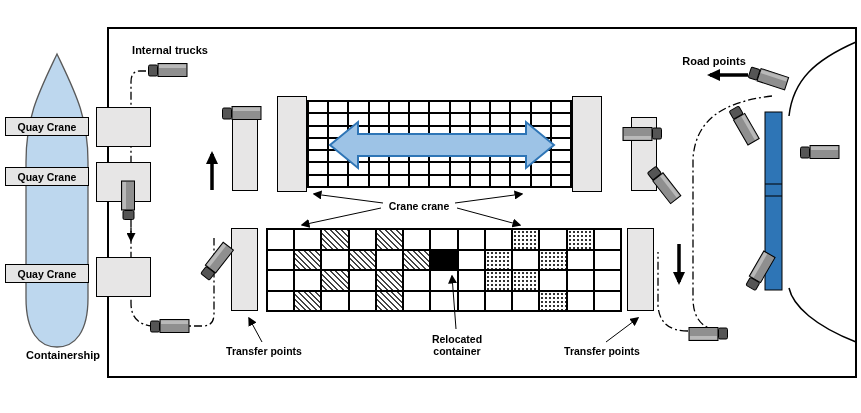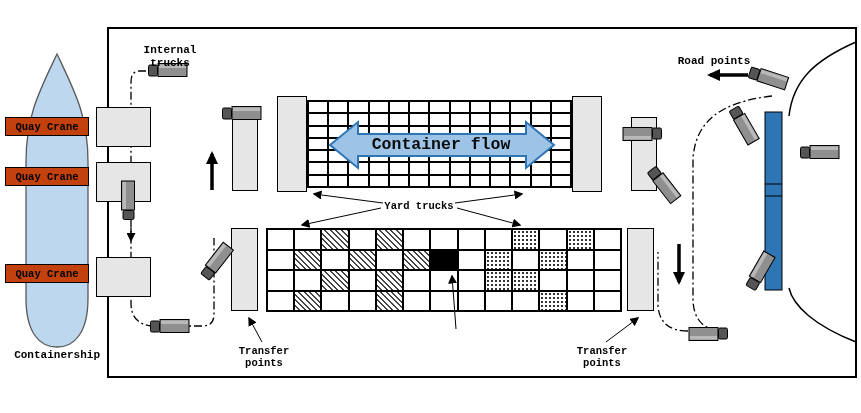--- a/index.html
+++ b/index.html
@@ -1,18 +1,18 @@
 <!DOCTYPE html>
 <html><head>
 <meta charset="utf-8">
 <style>
   html,body{margin:0;padding:0;background:#fff;}
   .canvas{
     position:relative;width:861px;height:413px;background:#fff;overflow:hidden;
-    font-family:Liberation Mono, monospace;color:#000;
+    font-family:Liberation Sans, sans-serif;color:#000;
   }
   svg.layer, div.layer{position:absolute;left:0;top:0;width:861px;height:413px;}
   svg.layer{pointer-events:none;}
   #shapes{z-index:2;}
   #overlay{z-index:3;}
   #labels{z-index:4;pointer-events:none;}
   #base{z-index:1;}
 
   
   .plat{position:absolute;background:#e7e6e6;border:1.5px solid #000;box-sizing:border-box;}
@@ -22,21 +22,21 @@
   #grid-top{left:307px;top:100px;width:265px;height:88px;}
   #grid-bottom{left:266px;top:228px;width:356px;height:84px;}
   .cell{border:0.6px solid #000;box-sizing:border-box;background:#fff;}
   .cell.hatched{background:repeating-linear-gradient(45deg,#fff 0px,#fff 2.5px,#444 2.5px,#444 4px);}
   .cell.dotted{background-color:#fff;background-image:radial-gradient(#333 0.9px,transparent 1px);background-size:4px 4px;}
   .cell.blackcell{background:#000;}
 
   
   .lbl{position:absolute;font-weight:bold;font-size:11px;text-align:center;line-height:1.15;}
   .lbl.small{font-size:10.5px;}
-  .quaybox{position:absolute;left:5px;width:84px;height:19px;background:#c2410c;border:1.6px solid #000;
+  .quaybox{position:absolute;left:5px;width:84px;height:19px;background:#e5e5e5;border:1.6px solid #000;
     font-weight:bold;font-size:10.5px;text-align:center;line-height:19px;box-sizing:border-box;}
   #flow-text{position:absolute;left:352px;top:135px;width:178px;font-weight:bold;font-size:16.5px;text-align:center;color:#0a0a0a;}
 </style>
 </head>
 <body>
 
 <div class="canvas">
 
   <svg id="base" class="layer" viewBox="0 0 861 413">
     <defs>
@@ -273,20 +273,20 @@
 
   <div id="labels" class="layer">
     <div class="lbl" style="left:124px;top:44px;width:92px;">Internal trucks</div>
     <div class="lbl" style="left:672px;top:55px;width:84px;">Road points</div>
     <div class="lbl" style="left:8px;top:349px;width:92px;text-align:right;">Containership</div>
 
     <div class="quaybox" style="top:117px;">Quay Crane</div>
     <div class="quaybox" style="top:167px;">Quay Crane</div>
     <div class="quaybox" style="top:264px;">Quay Crane</div>
 
-    <div id="flow-text">Container flow</div>
-
-    <div class="lbl small" style="left:379px;top:200px;width:80px;">Yard trucks</div>
+
+    <div class="lbl small" style="left:379px;top:200px;width:80px;">Crane crane</div>
     <div class="lbl small" style="left:221px;top:345px;width:86px;">Transfer points</div>
     <div class="lbl small" style="left:559px;top:345px;width:86px;">Transfer points</div>
+    <div class="lbl small" style="left:421px;top:333px;width:72px;">Relocated container</div>
   </div>
 
 </div>
 
 </body></html>

